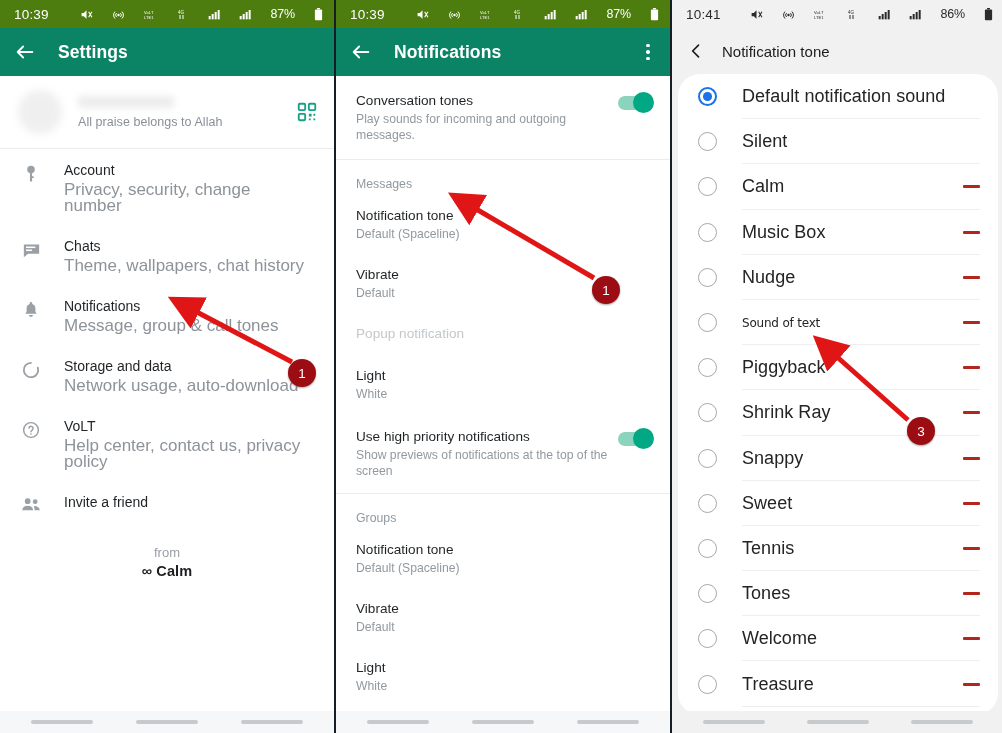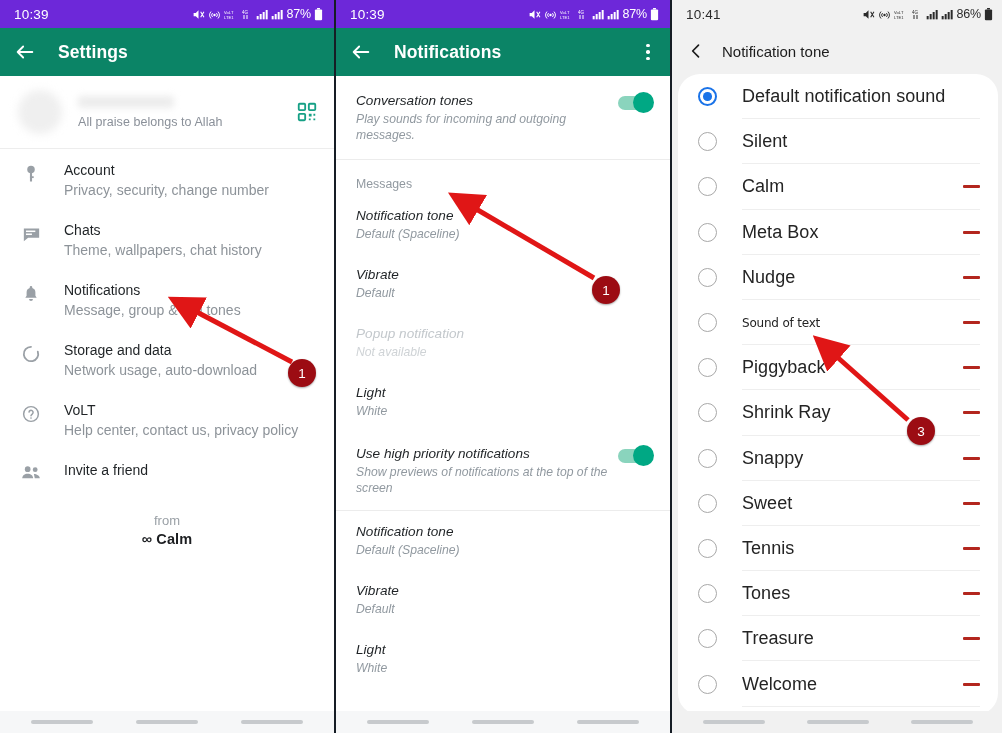--- a/index.html
+++ b/index.html
@@ -31,24 +31,24 @@
   
   .statusbar {
     height: 28px;
     display: flex;
     align-items: center;
     justify-content: space-between;
     padding: 0 11px 0 14px;
     font-size: 13px;
     letter-spacing: .2px;
   }
-  .statusbar.green { background: #6d28d9; color: #ffffff; }
+  .statusbar.green { background: #4d7c0f; color: #ffffff; }
   .statusbar.light { background: #f1f1f1; color: #2b2b2b; }
   .sb-clock { font-size: 13.5px; }
-  .sb-right { display: flex; align-items: center; gap: 3px; }
+  .sb-right { display: flex; align-items: center; gap: 19px; }
   .sb-icon { display: block; }
   .sb-batt-text { font-size: 12.5px; margin-left: 1px; letter-spacing: -.2px; }
 
   
   .appbar {
     height: 48px;
     background: #0b8466;
     display: flex;
     align-items: center;
     padding: 0 12px 0 14px;
@@ -93,33 +93,33 @@
     padding: 11px 24px 11px 18px;
     min-height: 56px;
   }
   .set-ico {
     width: 26px; flex: 0 0 26px;
     display: flex; justify-content: center; align-items: center;
     margin-top: 5px;
   }
   .set-txt { margin-left: 20px; padding-top: 1px; }
   .set-title { font-size: 14px; color: #1f2326; line-height: 19px; }
-  .set-sub { font-size: 14px; color: #8d9399; margin-top: 2px; line-height: 16px; }
+  .set-sub { font-size: 17px; color: #8d9399; margin-top: 2px; line-height: 16px; }
 
   .from-block { text-align: center; margin-top: 22px; }
   .from-label { font-size: 13px; color: #9aa0a6; }
   .meta-label { font-size: 14.5px; color: #1c1e21; font-weight: bold; margin-top: 3px; letter-spacing: .1px; }
 
   
   .nb-body { background: #ffffff; height: calc(733px - 76px); }
   .row {
     padding: 12px 18px 12px 20px;
     display: flex; align-items: flex-start;
   }
-  .row-main { flex: 1; font-style: italic; }
+  .row-main { flex: 1; }
   .row-title { font-size: 13.6px; color: #1f2326; line-height: 18px; }
   .row-sub { font-size: 12.2px; color: #9199a0; margin-top: 1px; line-height: 16px; }
   .row-title.disabled { color: #c3c8cc; }
   .row-sub.disabled { color: #cfd3d6; }
   .toggle {
     width: 34px; height: 14px; border-radius: 8px;
     background: #8ad4bd; position: relative; margin-top: 4px; flex: 0 0 auto;
   }
   .toggle::after {
     content: ""; position: absolute; right: -2px; top: -4px;
@@ -459,41 +459,41 @@
       <div class="row">
         <span class="row-main">
           <span class="row-title" style="display:block">Vibrate</span>
           <span class="row-sub" style="display:block">Default</span>
         </span>
       </div>
 
       <div class="row">
         <span class="row-main">
           <span class="row-title disabled" style="display:block">Popup notification</span>
-          <span class="row-sub disabled" style="display:block">Not available</span>
         </span>
       </div>
 
       <div class="row">
         <span class="row-main">
           <span class="row-title" style="display:block">Light</span>
           <span class="row-sub" style="display:block">White</span>
         </span>
       </div>
 
       <div class="row" style="padding-top:14px;padding-bottom:14px">
         <span class="row-main">
           <span class="row-title" style="display:block">Use high priority notifications</span>
           <span class="row-sub" style="display:block">Show previews of notifications at the top of the screen</span>
         </span>
         <span class="toggle"></span>
       </div>
 
       <div class="section-div"></div>
 
+      <div class="section-label">Groups</div>
 
       <div class="row">
         <span class="row-main">
           <span class="row-title" style="display:block">Notification tone</span>
           <span class="row-sub" style="display:block">Default (Spaceline)</span>
         </span>
       </div>
 
       <div class="row">
         <span class="row-main">
@@ -603,21 +603,21 @@
 
         <div class="tone-row">
           <span class="radio"></span>
           <span class="tone-label">Calm</span>
           <span class="minus"></span>
           <span class="tone-sep"></span>
         </div>
 
         <div class="tone-row">
           <span class="radio"></span>
-          <span class="tone-label">Meta Box</span>
+          <span class="tone-label">Music Box</span>
           <span class="minus"></span>
           <span class="tone-sep"></span>
         </div>
 
         <div class="tone-row">
           <span class="radio"></span>
           <span class="tone-label">Nudge</span>
           <span class="minus"></span>
           <span class="tone-sep"></span>
         </div>
@@ -666,28 +666,28 @@
 
         <div class="tone-row">
           <span class="radio"></span>
           <span class="tone-label">Tones</span>
           <span class="minus"></span>
           <span class="tone-sep"></span>
         </div>
 
         <div class="tone-row">
           <span class="radio"></span>
+          <span class="tone-label">Welcome</span>
+          <span class="minus"></span>
+          <span class="tone-sep"></span>
+        </div>
+
+        <div class="tone-row">
+          <span class="radio"></span>
           <span class="tone-label">Treasure</span>
-          <span class="minus"></span>
-          <span class="tone-sep"></span>
-        </div>
-
-        <div class="tone-row">
-          <span class="radio"></span>
-          <span class="tone-label">Welcome</span>
           <span class="minus"></span>
           <span class="tone-sep"></span>
         </div>
 
       </div>
     </div>
 
     <div class="navbar lightgray">
       <span></span>
       <span></span>

